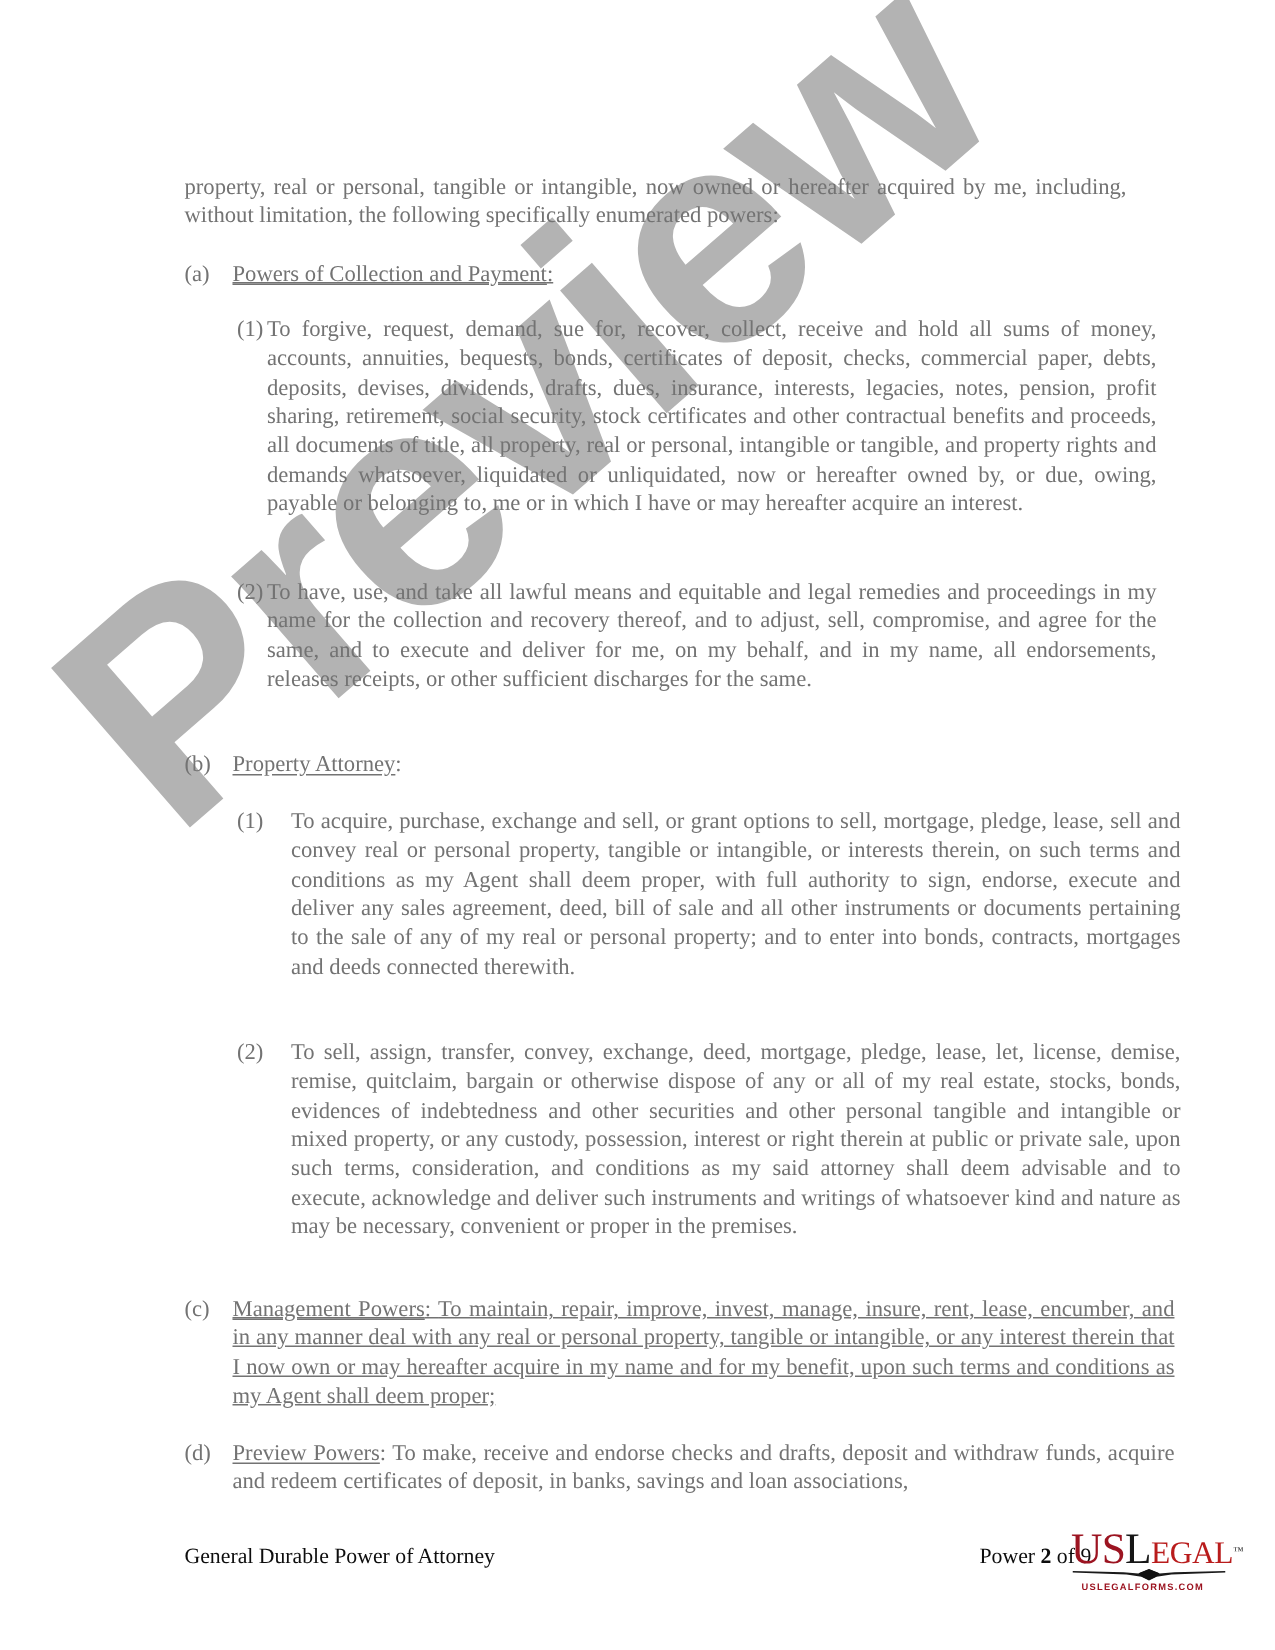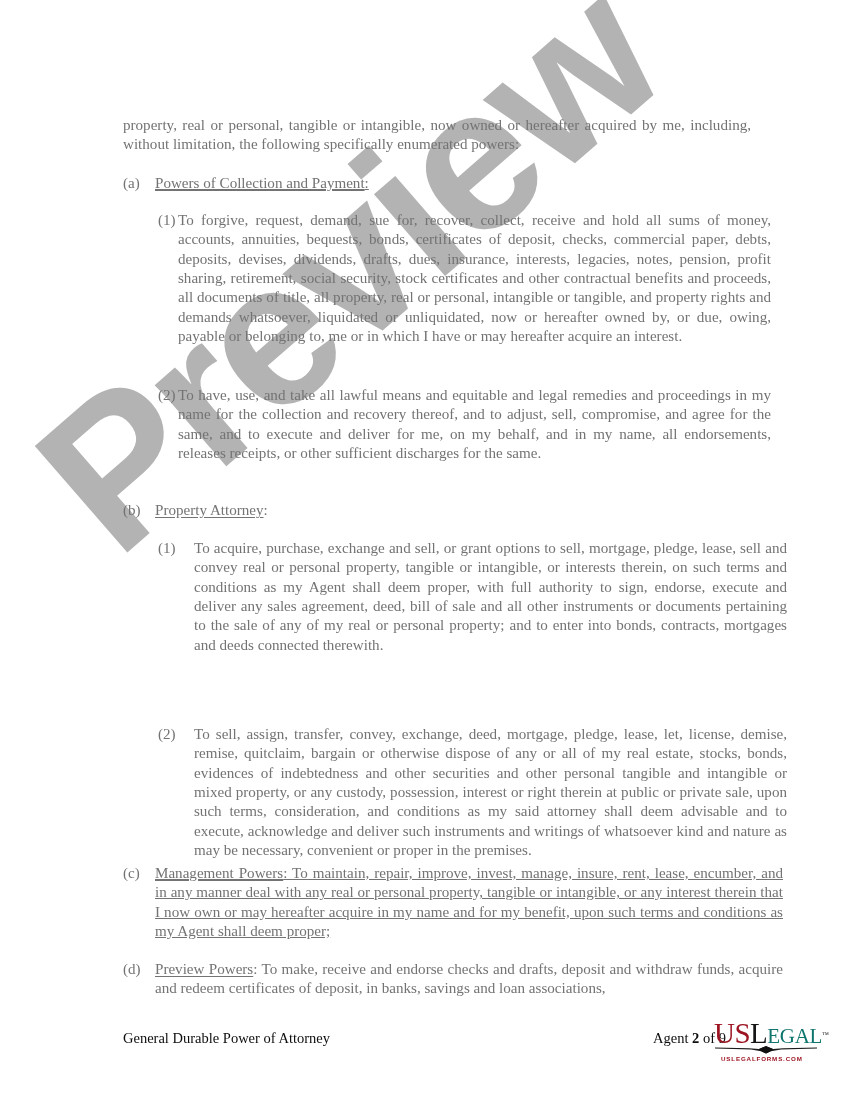--- a/index.html
+++ b/index.html
@@ -168,21 +168,21 @@
     color: #9c1421;
     letter-spacing: -0.5px;
   }
   #logo-l {
     font-size: 29px;
     color: #161616;
     letter-spacing: -0.5px;
   }
   #logo-egal {
     font-size: 21px;
-    color: #0f766e;
+    color: #b91c1c;
     letter-spacing: -0.3px;
   }
   #logo-tm {
     font-size: 7px;
     color: #161616;
     vertical-align: super;
   }
   #logo-swoosh {
     position: absolute;
     left: 1px;
@@ -228,38 +228,38 @@
     </p>
 
     <p class="textblock item-letter" style="top:486px;">
       <span class="marker">(b)</span><span class="u">Property Attorney</span><span>:</span>
     </p>
 
     <p class="textblock item-number wide" style="top:524px;">
       <span class="marker">(1)</span><span>To acquire, purchase, exchange and sell, or grant options to sell, mortgage, pledge, lease, sell and convey real or personal property, tangible or intangible, or interests therein, on such terms and conditions as my Agent shall deem proper, with full authority to sign, endorse, execute and deliver any sales agreement, deed, bill of sale and all other instruments or documents pertaining to the sale of any of my real or personal property; and to enter into bonds, contracts, mortgages and deeds connected therewith.</span>
     </p>
 
-    <p class="textblock item-number wide" style="top:710px;">
+    <p class="textblock item-number wide" style="top:678px;">
       <span class="marker">(2)</span><span>To sell, assign, transfer, convey, exchange, deed, mortgage, pledge, lease, let, license, demise, remise, quitclaim, bargain or otherwise dispose of any or all of my real estate, stocks, bonds, evidences of indebtedness and other securities and other personal tangible and intangible or mixed property, or any custody, possession, interest or right therein at public or private sale, upon such terms, consideration, and conditions as my said attorney shall deem advisable and to execute, acknowledge and deliver such instruments and writings of whatsoever kind and nature as may be necessary, convenient or proper in the premises.</span>
     </p>
 
     <p class="textblock item-letter" style="top:849px;text-decoration:underline;">
       <span class="marker">(c)</span><span class="u">Management Powers</span><span>: </span><span>To maintain, repair, improve, invest, manage, insure, rent, lease, encumber, and in any manner deal with any real or personal property, tangible or intangible, or any interest therein that I now own or may hereafter acquire in my name and for my benefit, upon such terms and conditions as my Agent shall deem proper;</span>
     </p>
 
     <p class="textblock item-letter" style="top:945px;">
       <span class="marker">(d)</span><span class="u">Preview Powers</span><span>: </span><span>To make, receive and endorse checks and drafts, deposit and withdraw funds, acquire and redeem certificates of deposit, in banks, savings and loan associations,</span>
     </p>
 
   </div>
 
   <div id="footer">
     <div id="footer-title">General Durable Power of Attorney</div>
     <div id="footer-pageno">
-      <span>Agent</span>
+      <span>Power</span>
       <span class="pagenum">2</span>
       <span>of</span>
       <span>9</span>
     </div>
   </div>
 
   <div id="uslegal-logo">
     <div id="logo-wordmark">
       <span id="logo-us">US</span><span id="logo-l">L</span><span id="logo-egal">EGAL</span><span id="logo-tm">™</span>
     </div>

